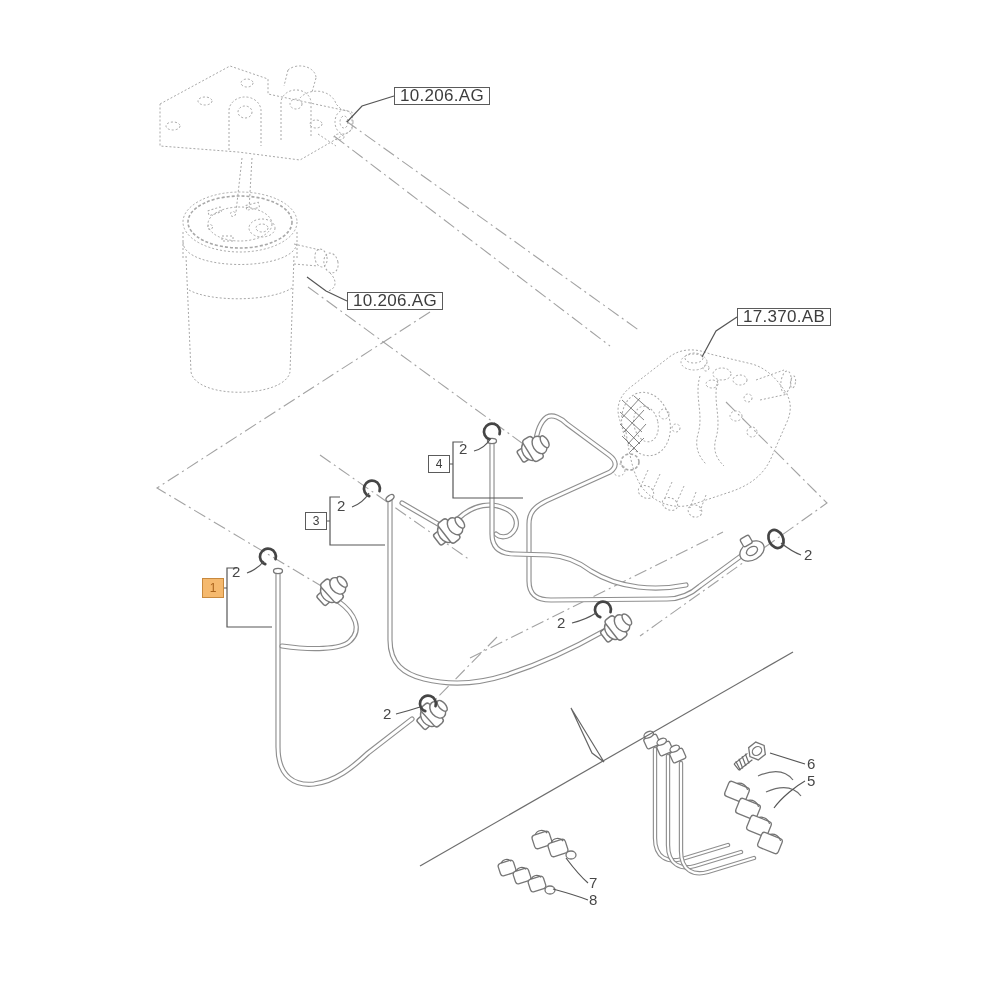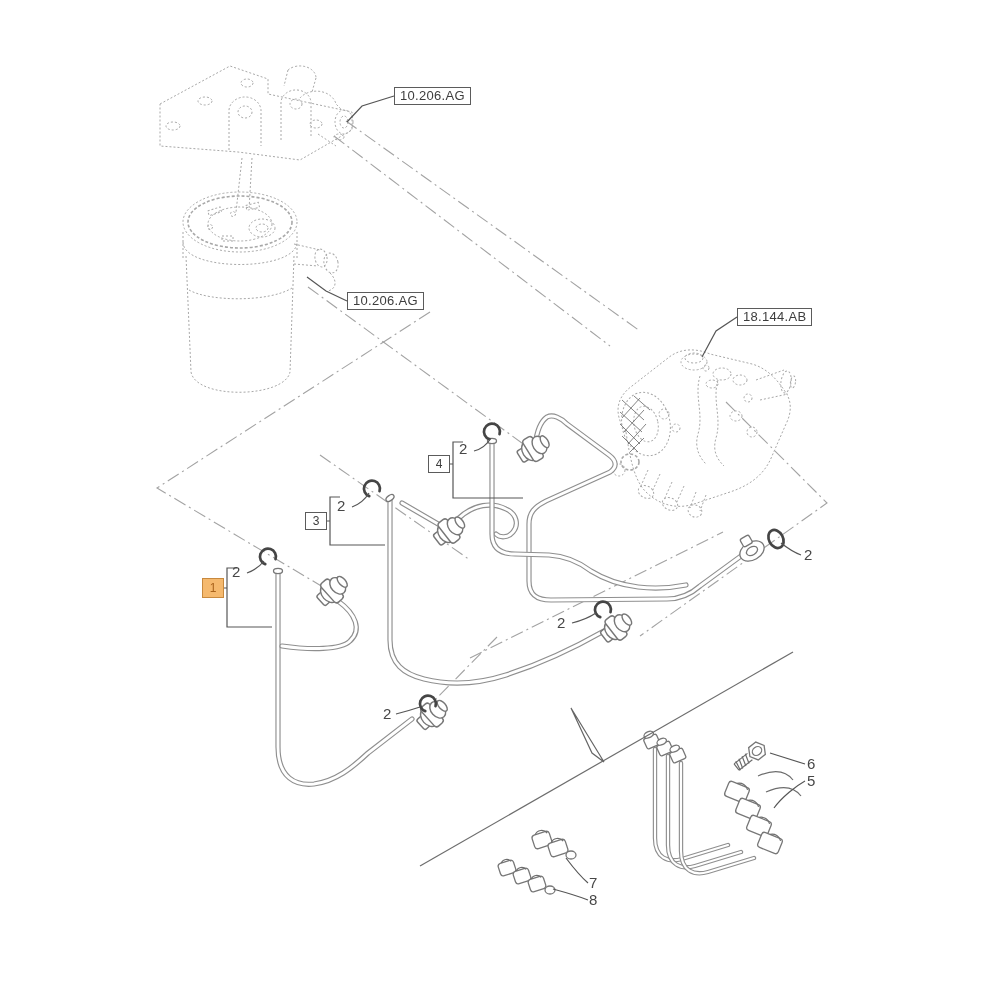--- a/index.html
+++ b/index.html
@@ -14,21 +14,21 @@
   .tubeO{stroke:#8f8f8f;stroke-width:5.2;fill:none;stroke-linecap:round;}
   .tubeI{stroke:#fff;stroke-width:2.9;fill:none;stroke-linecap:round;}
   .tubeO5{stroke:#8f8f8f;stroke-width:4.4;fill:none;stroke-linecap:round;}
   .tubeI5{stroke:#fff;stroke-width:2.1;fill:none;stroke-linecap:round;}
   .fit{stroke:#777;stroke-width:1.3;fill:#fff;}
   .seal{stroke:#454545;stroke-width:2.7;fill:none;stroke-linecap:round;}
   .ld{stroke:#565656;stroke-width:1.2;fill:none;}
   .solid{stroke:#6d6d6d;stroke-width:1.2;fill:none;}
   
   .refbox{position:absolute;border:1px solid #5b5b5b;background:#fff;color:#3d3d3d;
-          font-size:13px;line-height:16px;height:16px;padding:0 5px;letter-spacing:.3px;white-space:nowrap;}
+          font-size:17px;line-height:16px;height:16px;padding:0 5px;letter-spacing:.3px;white-space:nowrap;}
   .numbox{position:absolute;width:20px;height:16px;border:1px solid #5b5b5b;background:#fff;
           color:#3d3d3d;font-size:12px;line-height:16px;text-align:center;}
   .numbox.hl{background:#f5b96e;border:1px solid #c8893e;color:#a9631c;height:18px;line-height:18px;}
   .plainnum{position:absolute;color:#474747;font-size:15px;line-height:16px;}
 </style>
 </head>
 <body>
 
 <div class="canvas">
 
@@ -264,21 +264,21 @@
     <path class="ld" d="M396,714 C404,712 414,709 420,707"></path>
     <path class="ld" d="M805,781 C796,786 782,797 774,808"></path>
     <path class="ld" d="M805,764 L770,753"></path>
     <path class="ld" d="M588,883 C580,876 572,866 566,858"></path>
     <path class="ld" d="M588,900 C578,896 564,892 553,889"></path>
   </g>
 </svg>
 
 <div class="refbox" style="left:394px;top:87px;">10.206.AG</div>
 <div class="refbox" style="left:347px;top:292px;">10.206.AG</div>
-<div class="refbox" style="left:737px;top:308px;">18.144.AB</div>
+<div class="refbox" style="left:737px;top:308px;">17.370.AB</div>
 
 <div class="numbox hl" style="left:202px;top:578px;">1</div>
 <div class="numbox" style="left:305px;top:512px;">3</div>
 <div class="numbox" style="left:428px;top:455px;">4</div>
 
 <div class="plainnum" style="left:459px;top:441px;">2</div>
 <div class="plainnum" style="left:337px;top:498px;">2</div>
 <div class="plainnum" style="left:232px;top:564px;">2</div>
 <div class="plainnum" style="left:804px;top:547px;">2</div>
 <div class="plainnum" style="left:557px;top:615px;">2</div>

